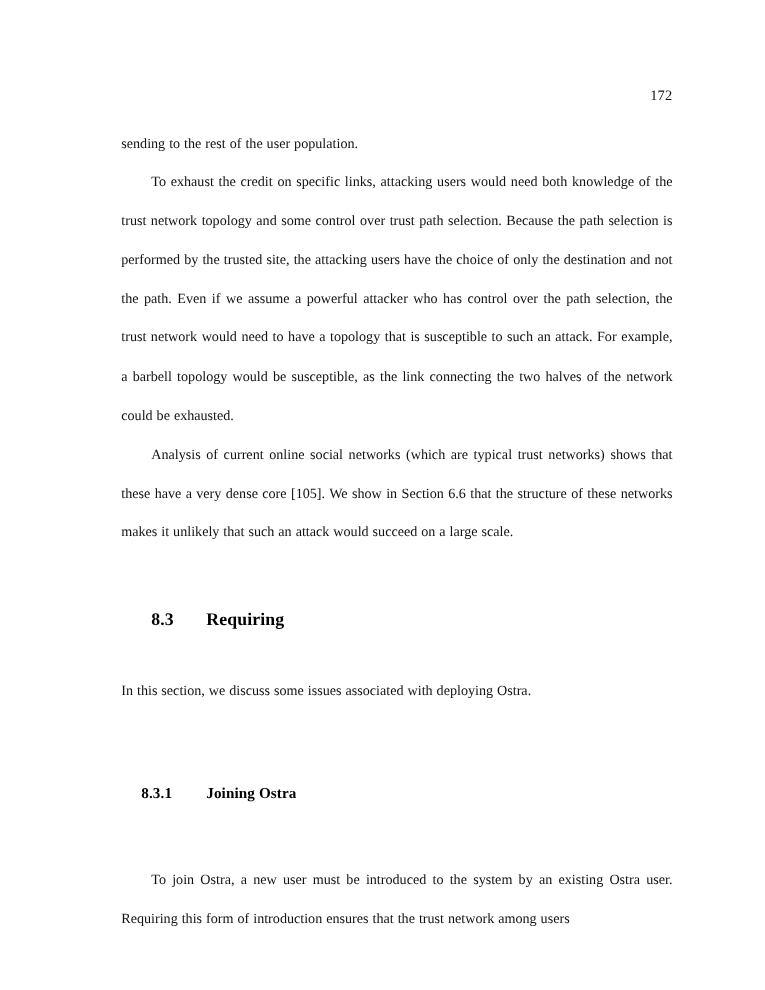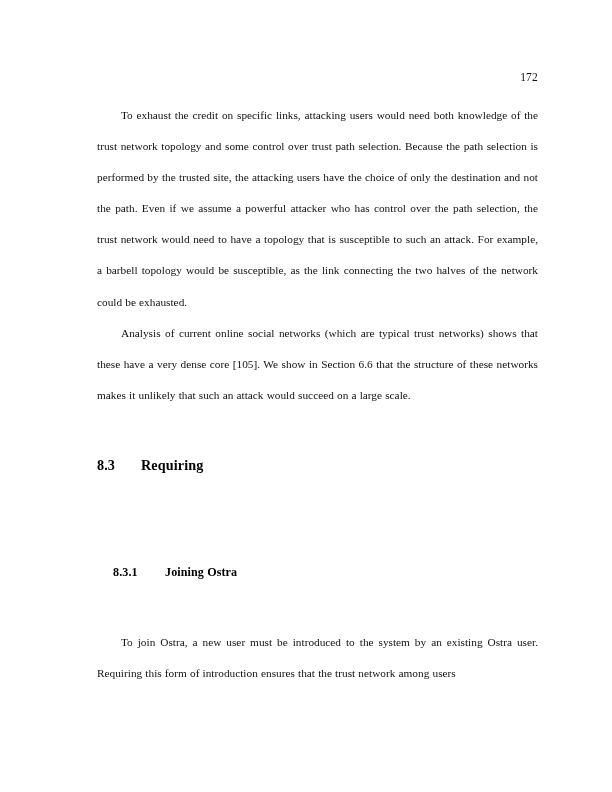--- a/index.html
+++ b/index.html
@@ -49,20 +49,21 @@
     margin: 0;
     font-weight: bold;
     font-size: 14.2px;
     line-height: 20px;
     color: #000;
     letter-spacing: 0.1px;
   }
   .sec-head .num {
     display: inline-block;
     min-width: 44px;
+    margin-left: 24px;
   }
   .subsec-head {
     margin: 16px;
     font-weight: bold;
     font-size: 12.1px;
     line-height: 18px;
     color: #000;
     letter-spacing: 0.1px;
   }
   .subsec-head .num {
@@ -76,33 +77,35 @@
 </style>
 </head>
 <body>
 
 <div class="page">
 
   <div class="folio">172</div>
 
   <div class="body-col">
 
+    <p class="para">sending to the rest of the user population.</p>
 
     <p class="para indent">To exhaust the credit on specific links, attacking users would need both knowledge of the trust network topology and some control over trust path selection. Because the path selection is performed by the trusted site, the attacking users have the choice of only the destination and not the path. Even if we assume a powerful attacker who has control over the path selection, the trust network would need to have a topology that is susceptible to such an attack. For example, a barbell topology would be susceptible, as the link connecting the two halves of the network could be exhausted.</p>
 
     <p class="para indent">Analysis of current online social networks (which are typical trust networks) shows that these have a very dense core [105]. We show in Section 6.6 that the structure of these networks makes it unlikely that such an attack would succeed on a large scale.</p>
 
     <div class="gap-before-sec"></div>
 
     <h2 class="sec-head">
       <span class="num">8.3</span><span>Requiring</span>
     </h2>
 
     <div class="gap-after-sec"></div>
 
+    <p class="para">In this section, we discuss some issues associated with deploying Ostra.</p>
 
     <div class="gap-before-sub"></div>
 
     <h3 class="subsec-head">
       <span class="num">8.3.1</span><span>Joining Ostra</span>
     </h3>
 
     <div class="gap-after-sub"></div>
 
 

